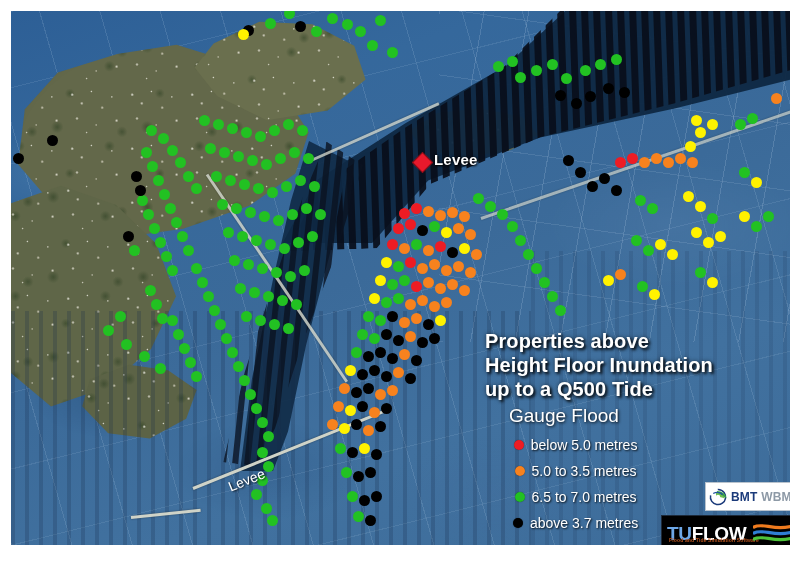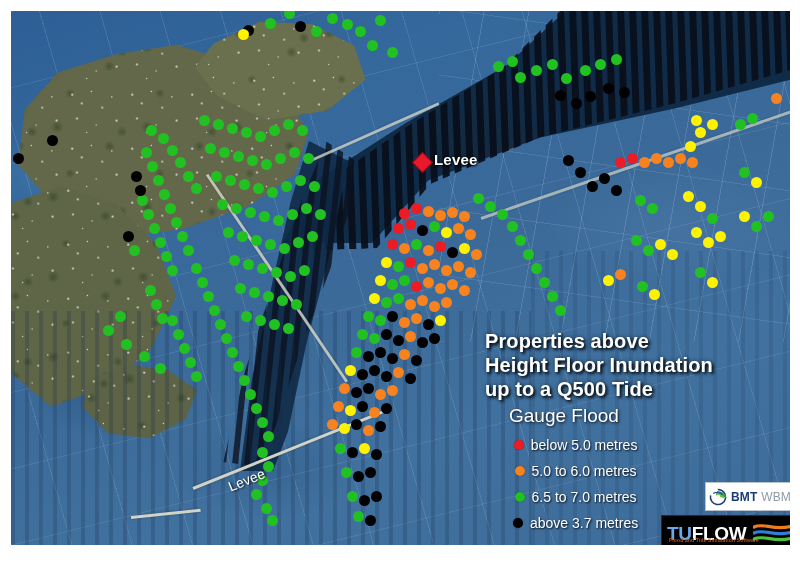--- a/index.html
+++ b/index.html
@@ -124,21 +124,21 @@
     text-shadow:1px 1px 2px rgba(0,0,0,.9);
   }
 
   
   #bmt-logo{
     position:absolute;left:694px;top:471px;width:92px;height:27px;
     background:#ffffff;border:1px solid #b9c3cd;display:flex;align-items:center;
   }
   #bmt-swirl{width:20px;height:20px;margin-left:3px;flex:0 0 auto;}
   #bmt-text{font-size:12px;font-weight:bold;color:#1b3a7a;letter-spacing:.2px;margin-left:2px;}
-  #bmt-text .wbm{color:#8d99a6;font-weight:normal;}
+  #bmt-text .wbm{color:#8d99a6;font-weight:bold;}
 
   #tuflow-logo{
     position:absolute;left:650px;top:504px;width:140px;height:34px;
     background:#000000;border:1px solid #1d2a3a;display:flex;align-items:center;
     overflow:hidden;
   }
   #tuflow-wordmark{
     font-size:19px;font-weight:bold;color:#ffffff;letter-spacing:-.3px;
     margin-left:5px;line-height:19px;
   }
@@ -517,21 +517,21 @@
 
     <div id="legend">
       <div id="legend-title">Gauge Flood</div>
       <div id="legend-rows">
           <div class="legend-row">
             <span class="legend-swatch" style="background: rgb(237, 28, 36);"></span>
             <span class="legend-text">below 5.0 metres</span>
           </div>
           <div class="legend-row">
             <span class="legend-swatch" style="background: rgb(247, 130, 30);"></span>
-            <span class="legend-text">5.0 to 6.0 metres</span>
+            <span class="legend-text">5.0 to 3.5 metres</span>
           </div>
           <div class="legend-row">
             <span class="legend-swatch" style="background: rgb(34, 193, 34);"></span>
             <span class="legend-text">6.5 to 7.0 metres</span>
           </div>
           <div class="legend-row">
             <span class="legend-swatch" style="background: rgb(0, 0, 0);"></span>
             <span class="legend-text">above 3.7 metres</span>
           </div>
         </div>

